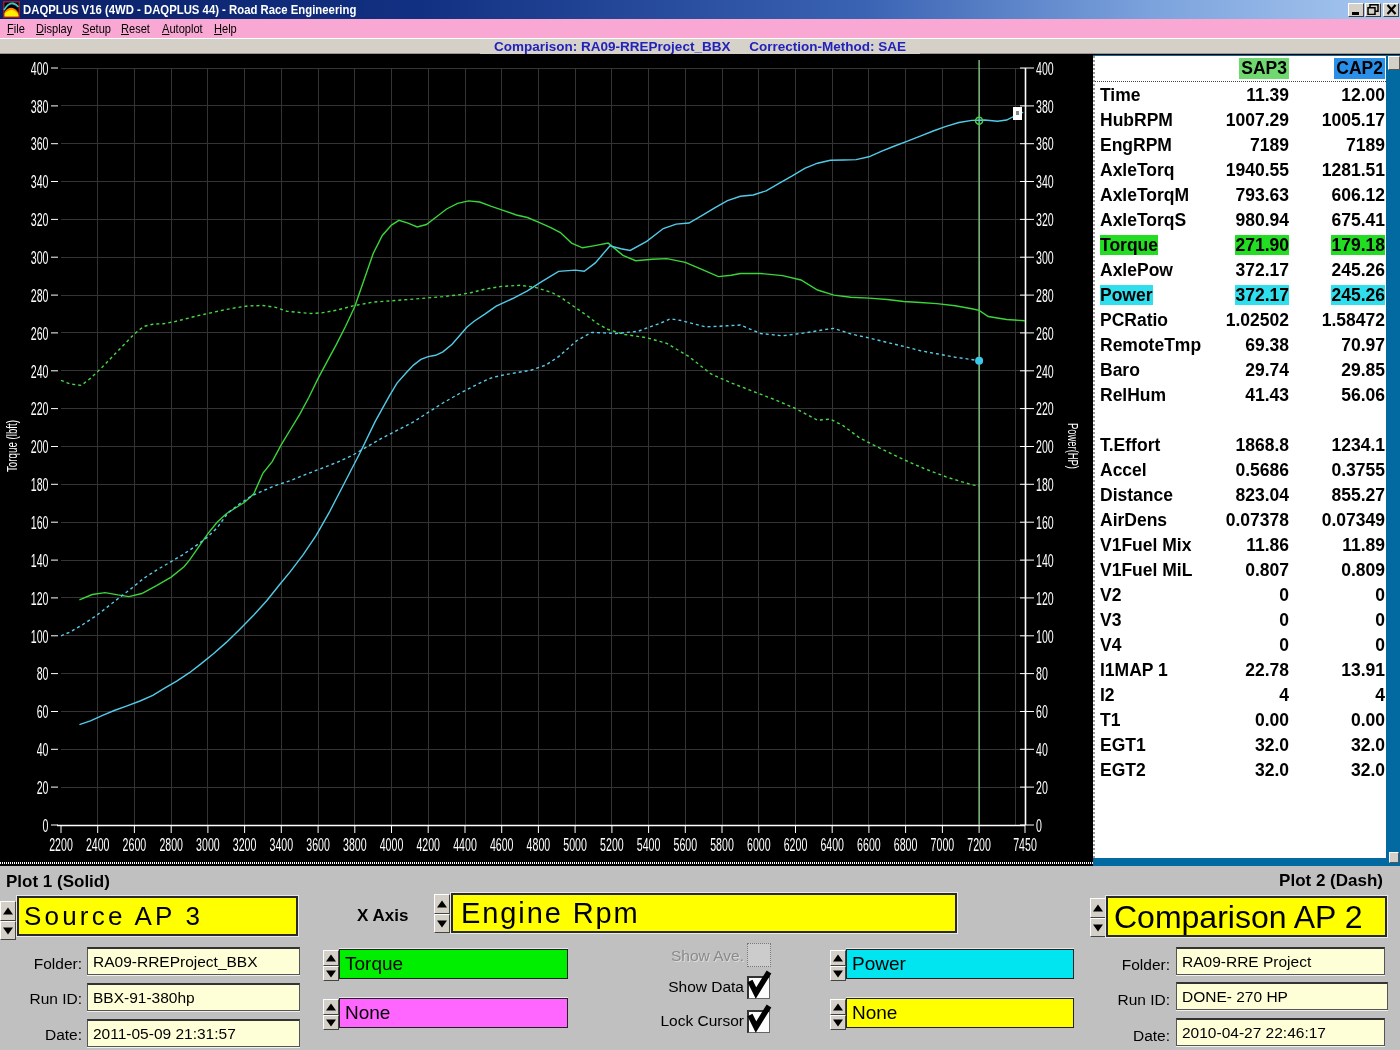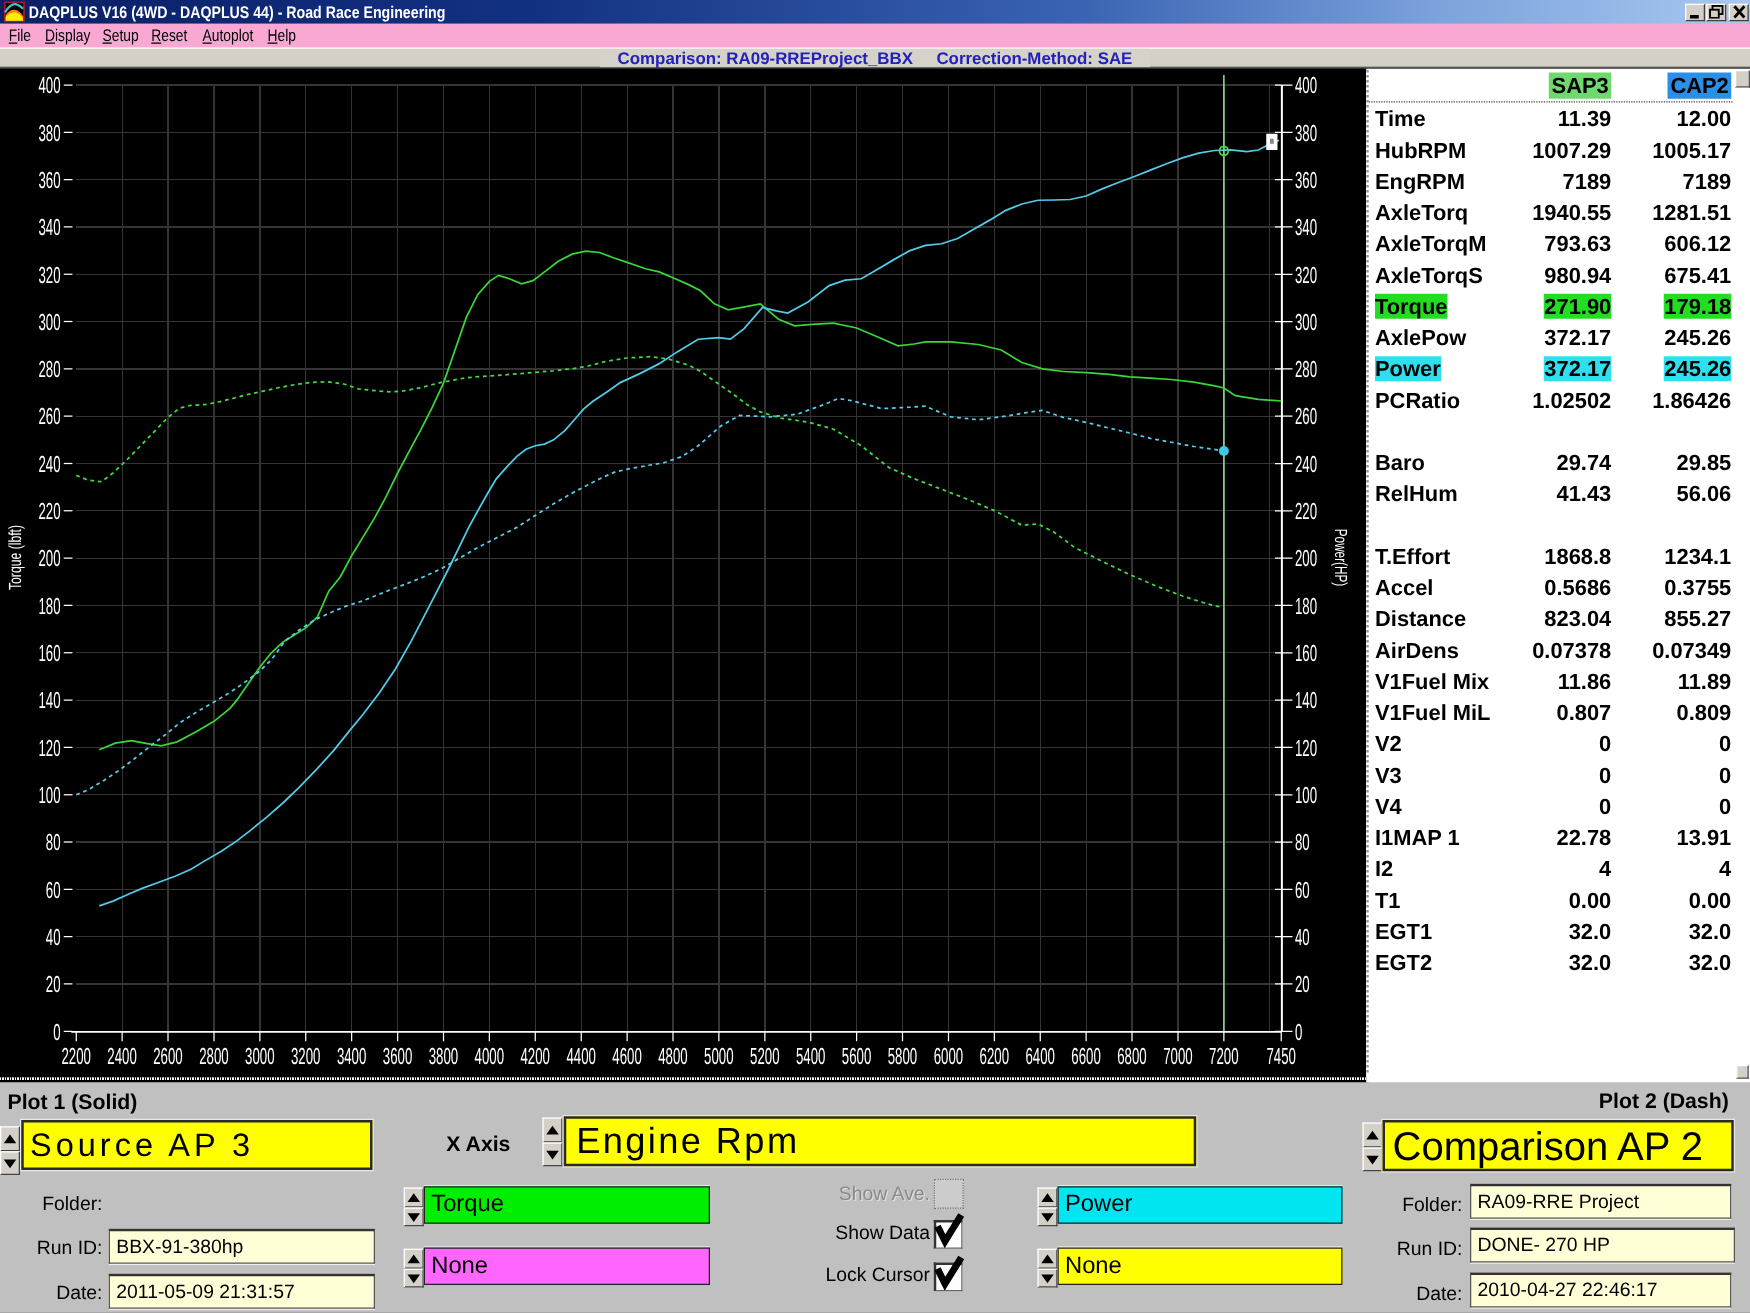--- a/index.html
+++ b/index.html
@@ -12,21 +12,21 @@
 text-align:center;line-height:10px;color:#000}
 #menubar{position:absolute;left:0;top:19px;width:1400px;height:19px;background:#f9a8d4;}
 .mi{position:absolute;top:2px;font-size:13.5px;color:#000;transform:scaleX(0.82);transform-origin:0 0;white-space:nowrap}
 .mi u{text-decoration:underline}
 #toolbar{position:absolute;left:0;top:38px;width:1400px;height:16px;background:#d4d0c8;
 border-top:1px solid #fff;box-shadow:inset 0 -1px 0 #9a968e}
 #cmptxt{position:absolute;left:480px;top:39px;width:440px;height:15px;background:#d6d2ca;
 color:#2222bb;font-weight:bold;font-size:13.5px;text-align:center;line-height:15px}
 #blkline{position:absolute;left:0;top:54px;width:1400px;height:1px;background:#000}
 #chart{position:absolute;left:0;top:55px}
-#tablewrap{position:absolute;left:1093px;top:55px;width:307px;height:811px;background:#ffffff}
+#tablewrap{position:absolute;left:1093px;top:55px;width:307px;height:811px;background:#0369a1}
 #tbl{position:absolute;left:0px;top:1px;width:293px;height:802px;background:#fff;
 border-left:2px dotted #999;}
 .thead{position:absolute;left:0;top:0;width:100%;height:26px;border-bottom:1px dotted #444;font-weight:bold;font-size:17.5px;}
 .hl1{position:absolute;right:97px;top:2px;background:#6fd96f;padding:0 2px}
 .hl2{position:absolute;right:1px;top:2px;background:#2a8fe8;padding:0 2px}
 .trow{position:absolute;left:0;width:100%;height:25px;font-weight:bold;font-size:17.5px;line-height:25px;color:#000}
 .tl{position:absolute;left:5px}
 .tv1{position:absolute;right:97px}
 .tv2{position:absolute;right:1px}
 .trow i,.thead i{font-style:normal}
@@ -350,21 +350,26 @@
         <span class="tv2"><i>245.26</i></span>
       </div>
       <div class="trow pwr" style="top:227px">
         <span class="tl"><i>Power</i></span>
         <span class="tv1"><i>372.17</i></span>
         <span class="tv2"><i>245.26</i></span>
       </div>
       <div class="trow" style="top:252px">
         <span class="tl"><i>PCRatio</i></span>
         <span class="tv1"><i>1.02502</i></span>
-        <span class="tv2"><i>1.86426</i></span>
+        <span class="tv2"><i>1.58472</i></span>
+      </div>
+      <div class="trow" style="top:277px">
+        <span class="tl"><i>RemoteTmp</i></span>
+        <span class="tv1"><i>69.38</i></span>
+        <span class="tv2"><i>70.97</i></span>
       </div>
       <div class="trow" style="top:302px">
         <span class="tl"><i>Baro</i></span>
         <span class="tv1"><i>29.74</i></span>
         <span class="tv2"><i>29.85</i></span>
       </div>
       <div class="trow" style="top:327px">
         <span class="tl"><i>RelHum</i></span>
         <span class="tv1"><i>41.43</i></span>
         <span class="tv2"><i>56.06</i></span>
@@ -461,20 +466,21 @@
       <div class="spb" style="height:20px">
         <div class="tri-u"></div>
       </div>
       <div class="spb" style="height:19px">
         <div class="tri-d"></div>
       </div>
     </div>
 <div class="ylbox" style="left:451px;top:27px;width:506px;height:40px;font-size:29px;letter-spacing:1.9px;line-height:37px;padding-left:8px"><b>Engine Rpm</b></div>
 
 <span class="flabel" style="left:0px;top:89px;width:82px">Folder:</span>
+<div class="finput" style="left:87px;top:81px;width:213px">RA09-RREProject_BBX</div>
 <span class="flabel" style="left:0px;top:124px;width:82px">Run ID:</span>
 <div class="finput" style="left:87px;top:117px;width:213px">BBX-91-380hp</div>
 <span class="flabel" style="left:0px;top:160px;width:82px">Date:</span>
 <div class="finput" style="left:87px;top:153px;width:213px">2011-05-09 21:31:57</div>
 
 <div class="spin" style="left:323px;top:84px">
       <div class="spb" style="height:16px">
         <div class="tri-u"></div>
       </div>
       <div class="spb" style="height:15px">

